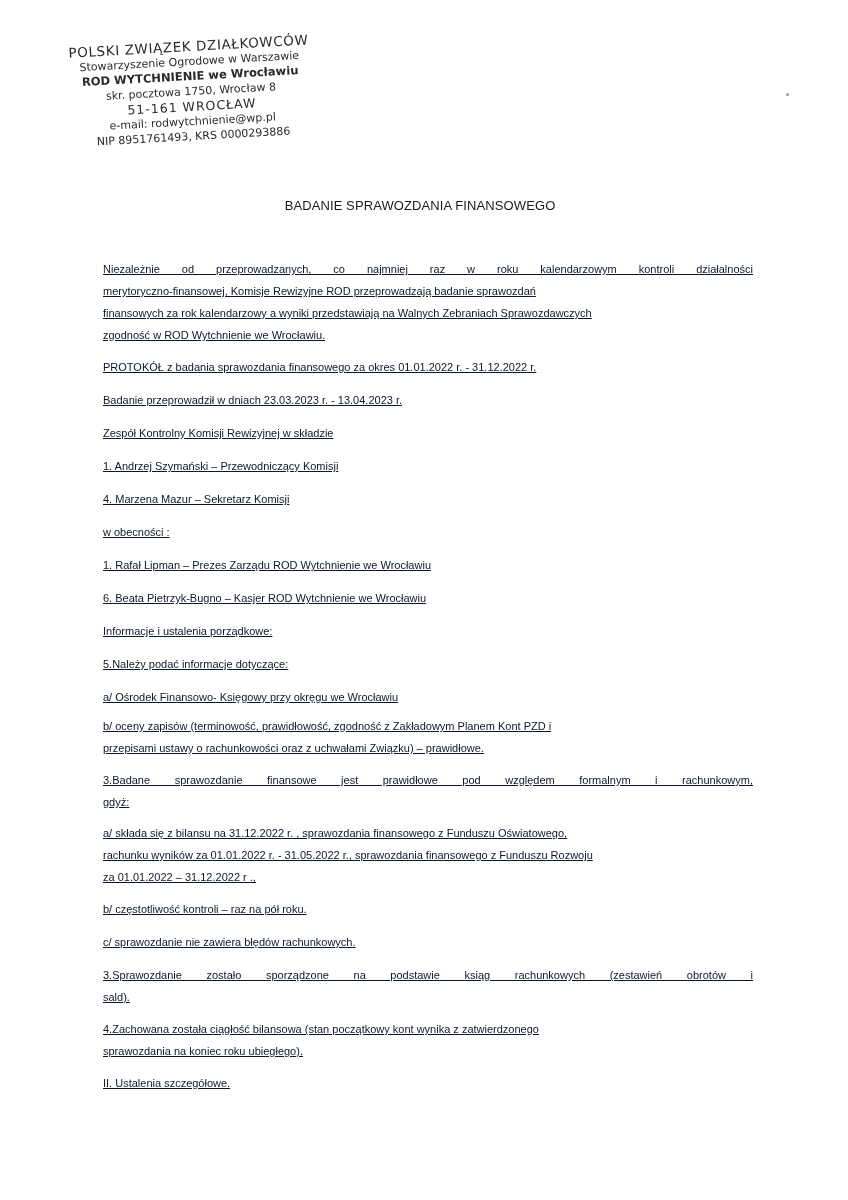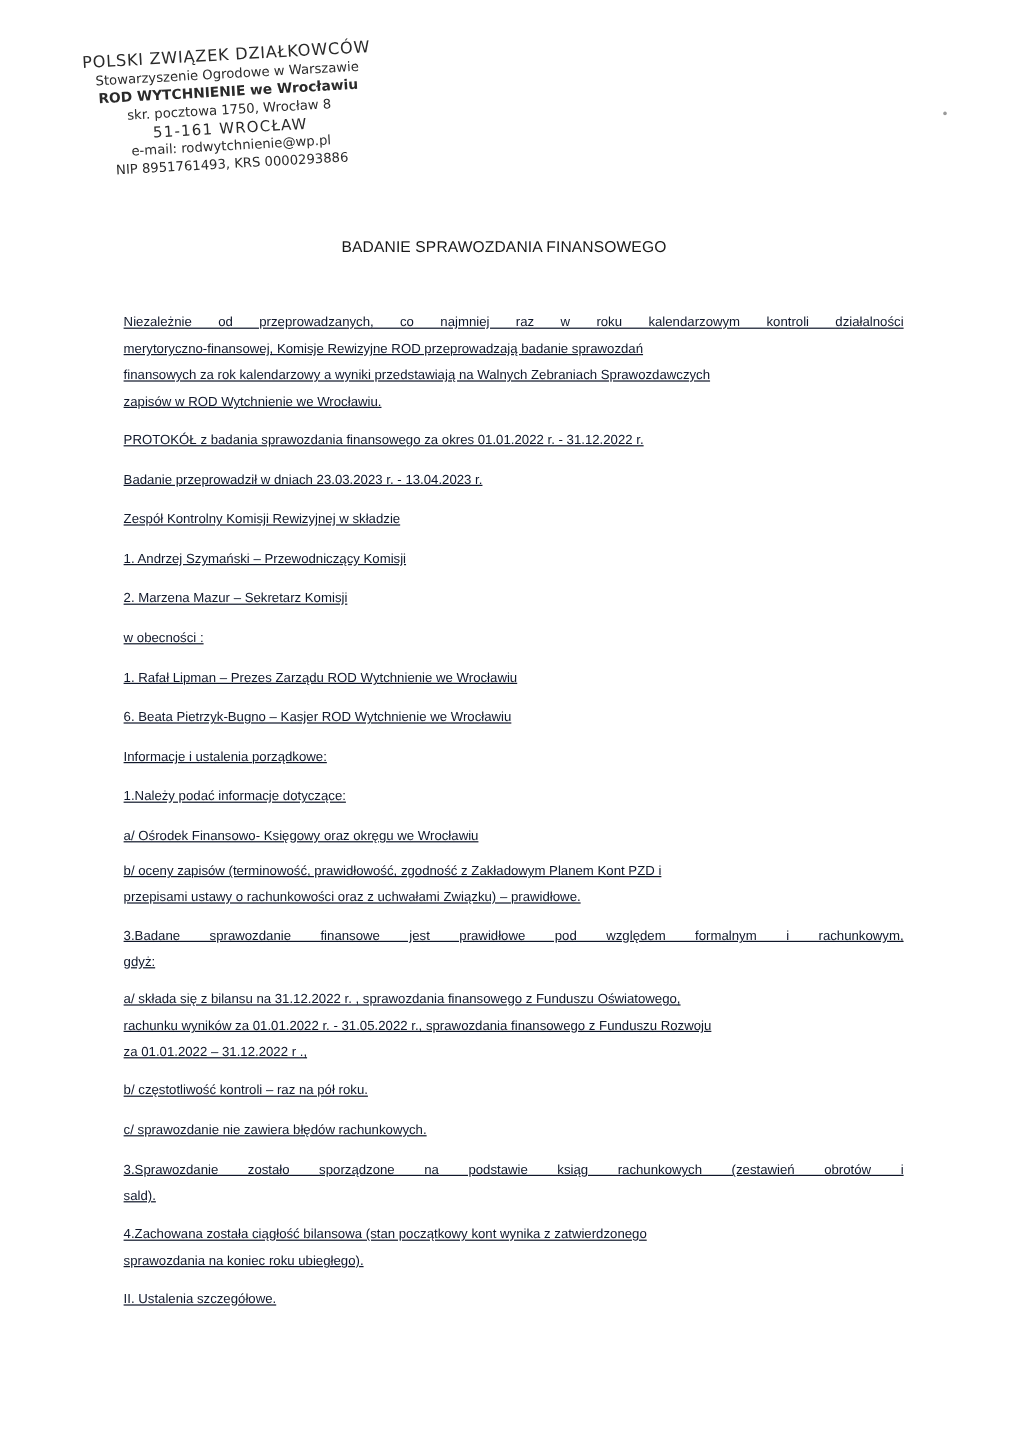--- a/index.html
+++ b/index.html
@@ -87,37 +87,37 @@
   <div class="sub">e-mail: rodwytchnienie@wp.pl</div>
   <div class="sub">NIP 8951761493, KRS 0000293886</div>
 </div>
 
 <div class="title">BADANIE SPRAWOZDANIA FINANSOWEGO</div>
 
 <div>
   <div class="p just" style="top:259px">Niezależnie od przeprowadzanych, co najmniej raz w roku kalendarzowym kontroli działalności</div>
   <div class="p" style="top:281px">merytoryczno-finansowej,   Komisje   Rewizyjne   ROD przeprowadzają badanie sprawozdań</div>
   <div class="p" style="top:303px">finansowych za rok kalendarzowy a wyniki przedstawiają na Walnych Zebraniach Sprawozdawczych</div>
-  <div class="p" style="top:325px">zapisów w ROD Wytchnienie  we Wrocławiu.</div>
+  <div class="p" style="top:325px">zgodność w ROD Wytchnienie  we Wrocławiu.</div>
 </div>
 
 <div class="p" style="top:357px">PROTOKÓŁ z badania sprawozdania finansowego za okres 01.01.2022 r. - 31.12.2022 r.</div>
 <div class="p" style="top:390px">Badanie przeprowadził w dniach 23.03.2023 r. - 13.04.2023 r.</div>
 
 <div class="p" style="top:423px">Zespół Kontrolny Komisji Rewizyjnej w składzie</div>
 <div class="p" style="top:456px">1. Andrzej Szymański – Przewodniczący Komisji</div>
-<div class="p" style="top:489px">2. Marzena Mazur – Sekretarz Komisji</div>
+<div class="p" style="top:489px">4. Marzena Mazur – Sekretarz Komisji</div>
 
 <div class="p" style="top:522px">w obecności :</div>
 <div class="p" style="top:555px">1. Rafał Lipman – Prezes Zarządu ROD Wytchnienie we Wrocławiu</div>
 <div class="p" style="top:588px">6. Beata Pietrzyk-Bugno – Kasjer ROD Wytchnienie we Wrocławiu</div>
 
 <div class="p" style="top:621px">Informacje i ustalenia porządkowe:</div>
-<div class="p" style="top:654px">1.Należy podać informacje dotyczące:</div>
-<div class="p" style="top:687px">a/ Ośrodek Finansowo- Księgowy oraz okręgu we Wrocławiu</div>
+<div class="p" style="top:654px">5.Należy podać informacje dotyczące:</div>
+<div class="p" style="top:687px">a/ Ośrodek Finansowo- Księgowy przy okręgu we Wrocławiu</div>
 
 <div>
   <div class="p" style="top:716px">b/ oceny zapisów (terminowość, prawidłowość, zgodność z Zakładowym Planem Kont PZD i</div>
   <div class="p" style="top:738px">przepisami ustawy o rachunkowości oraz z uchwałami Związku) – prawidłowe.</div>
 </div>
 
 <div>
   <div class="p just" style="top:770px">3.Badane   sprawozdanie  finansowe  jest  prawidłowe  pod  względem formalnym i rachunkowym,</div>
   <div class="p" style="top:792px">gdyż:</div>
 </div>

